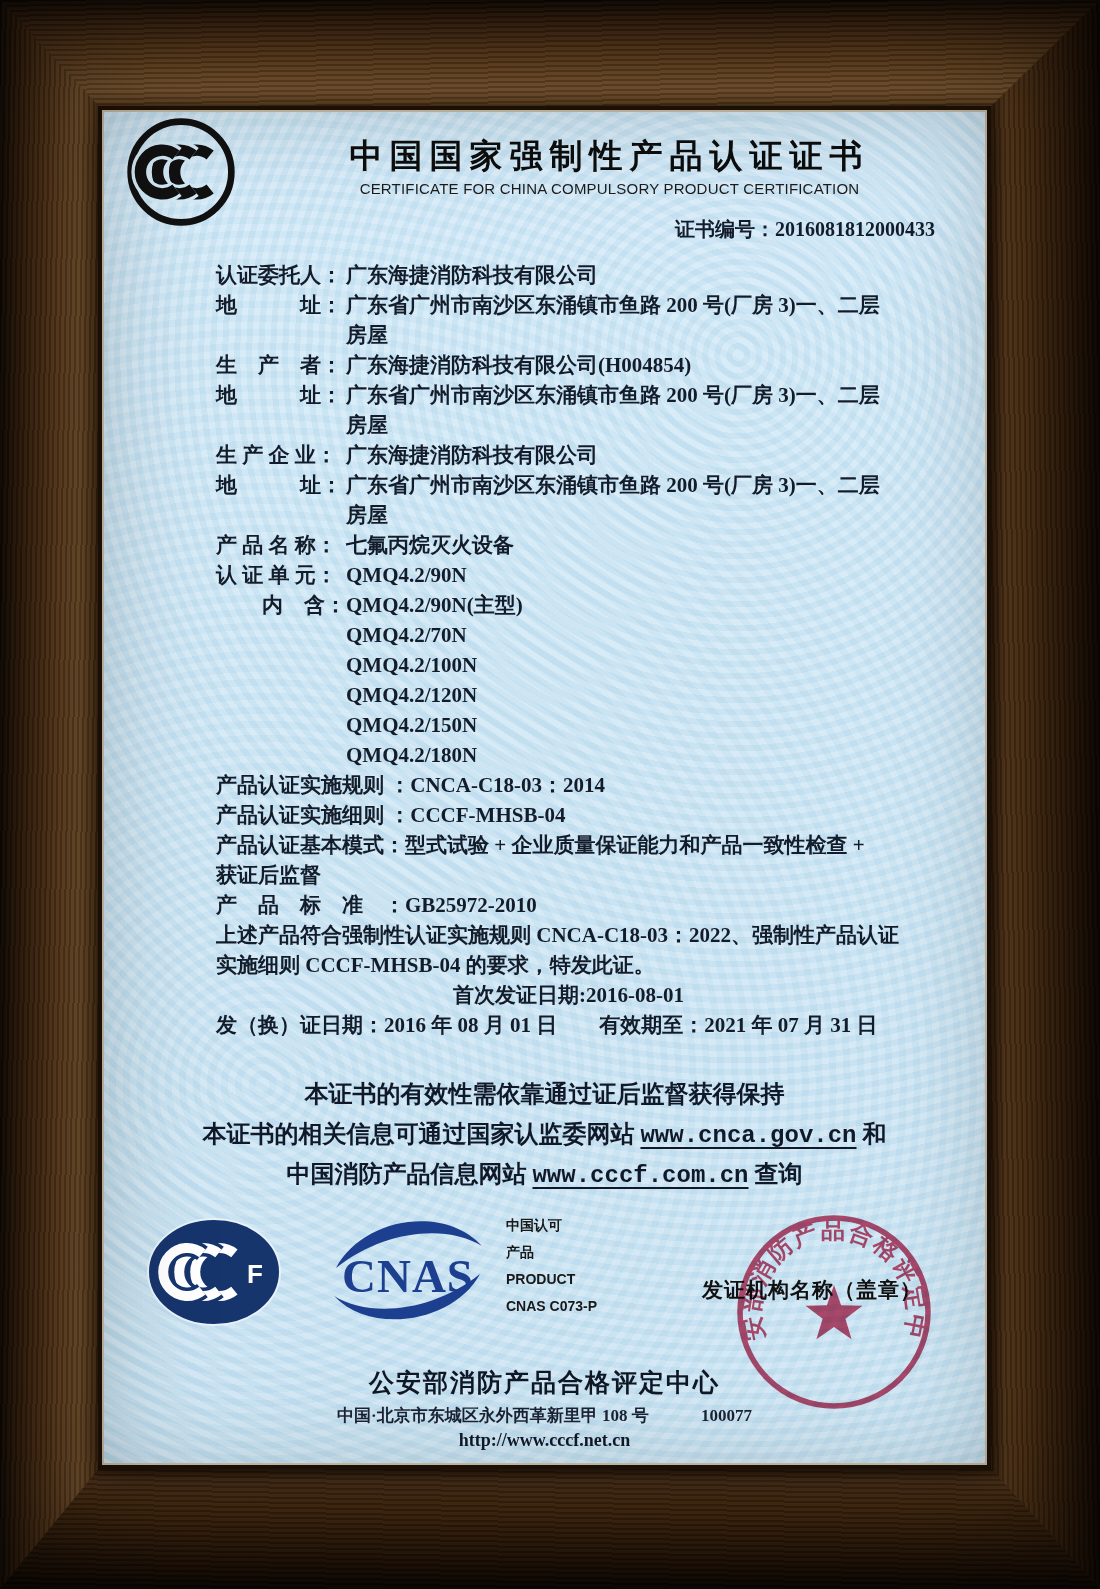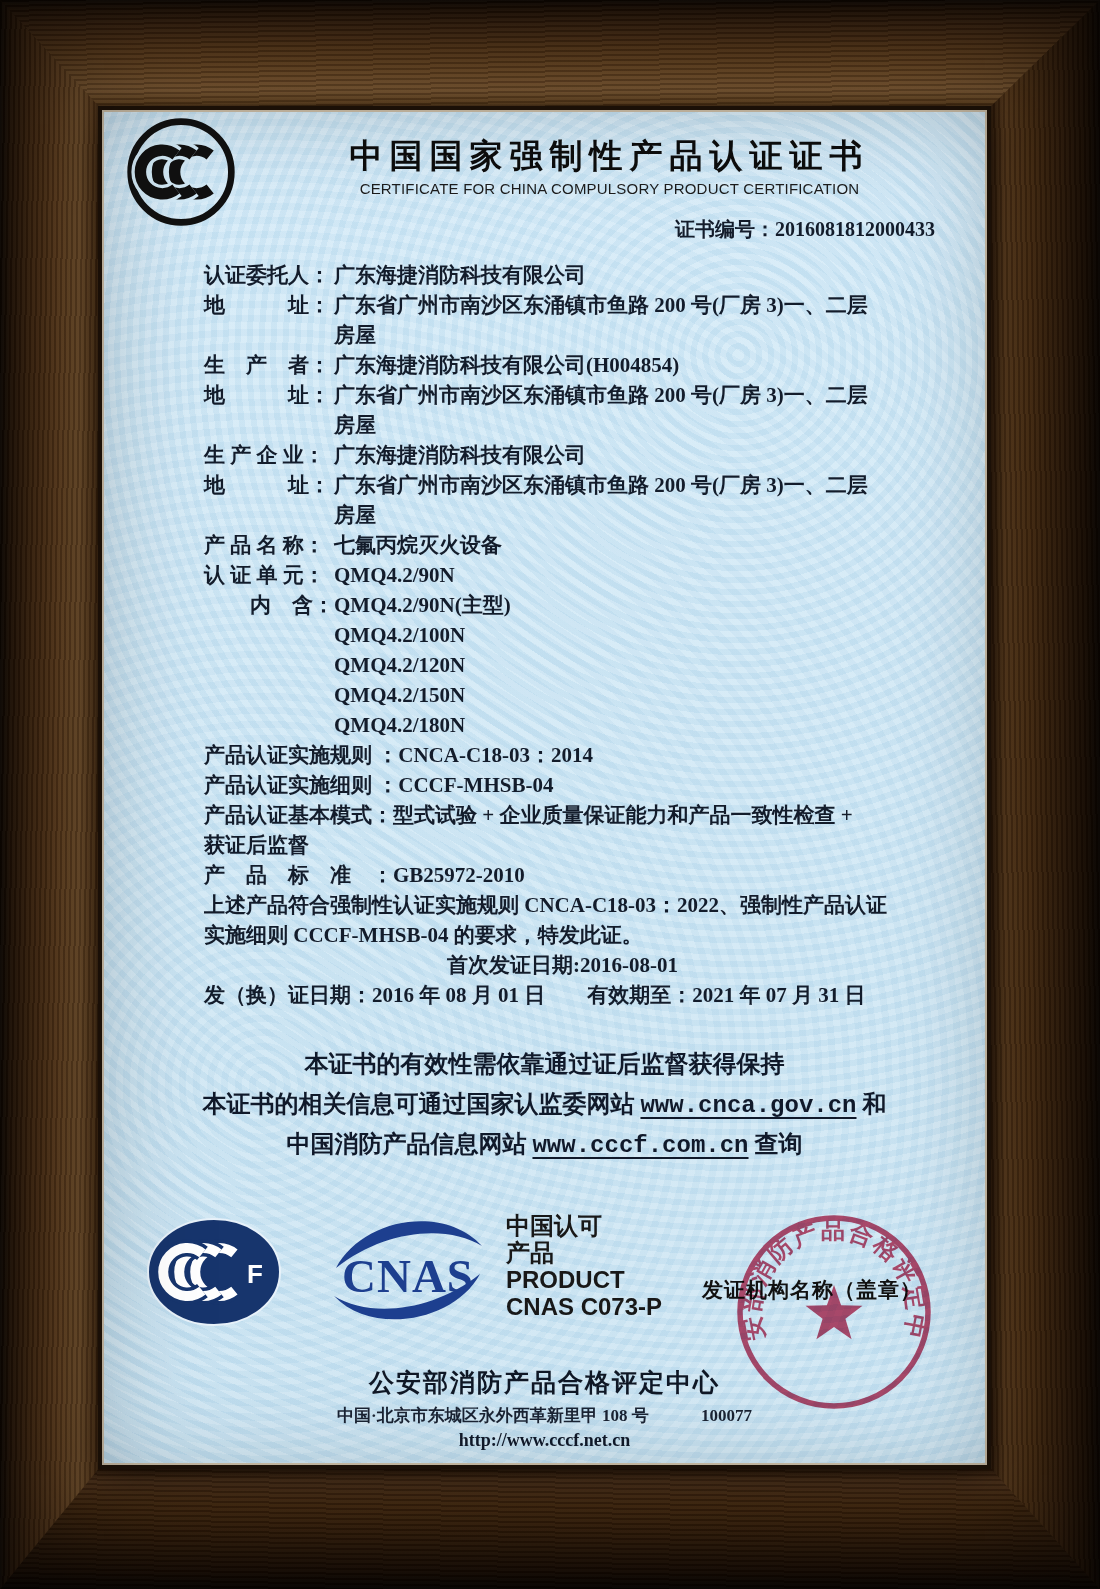--- a/index.html
+++ b/index.html
@@ -41,33 +41,33 @@
   .logo-ccc{position:absolute;left:20px;top:3px;width:114px;height:114px;}
   .headblock{margin-left:130px;}
   .title{margin-top:24px;text-align:center;font-size:33px;font-weight:bold;letter-spacing:7px;
     color:#0d0d0d;font-family:"Liberation Sans","DejaVu Sans",sans-serif;height:40px;line-height:40px;}
   .title-en{text-align:center;font-size:15px;height:26px;line-height:26px;color:#1c1c1c;
     font-family:"Liberation Sans","DejaVu Sans",sans-serif;letter-spacing:.2px;}
   .certno{margin-top:14px;height:26px;line-height:26px;text-align:right;padding-right:50px;
     font-size:20px;font-weight:600;}
   
   .body{margin-top:18px;padding:0 64px 0 100px;}
-  .row{display:flex;height:30px;line-height:30px;font-size:21px;font-weight:bold;white-space:nowrap;}
+  .row{display:flex;height:30px;line-height:30px;font-size:21px;font-weight:bold;white-space:nowrap;margin-left:12px;}
   .lbl{flex:0 0 130px;width:130px;}
   .lbl.rt{text-align:right;}
   .row.wide .lbl{flex:0 0 auto;width:auto;}
   .row.centerrow{justify-content:center;}
   
   .notes{margin-top:34px;text-align:center;font-weight:bold;color:#10192a;}
   .notes .n{height:40px;line-height:40px;font-size:24px;}
   .url{font-family:Liberation Mono, monospace;text-decoration:underline;text-underline-offset:5px;}
   
   .logo-cccf{position:absolute;left:40px;top:1104px;width:140px;height:112px;}
   .logo-cnas{position:absolute;left:216px;top:1098px;width:176px;height:122px;}
-  .accred{position:absolute;left:402px;top:1100px;font-weight:bold;font-size:24px;line-height:27px;
+  .accred{position:absolute;left:402px;top:1100px;font-weight:bold;font-size:14px;line-height:27px;
     color:#181818;font-family:"Liberation Sans","DejaVu Sans",sans-serif;}
   .issuer{position:absolute;left:598px;top:1164px;font-size:21px;font-weight:bold;letter-spacing:1px;color:#111;z-index:1;}
   .stamp{position:absolute;left:628px;top:1094px;width:204px;height:212px;z-index:2;
     mix-blend-mode:multiply;opacity:.9;}
   .orgname{position:absolute;left:0;right:0;top:1254px;text-align:center;font-size:25px;
     font-weight:bold;letter-spacing:2px;color:#101826;}
   .orgaddr{position:absolute;left:0;right:0;top:1292px;text-align:center;font-size:17px;font-weight:600;color:#1a2333;}
   .orgaddr .pc{margin-left:48px;}
   .orgurl{position:absolute;left:0;right:0;top:1318px;text-align:center;font-size:18px;font-weight:bold;color:#10192a;}
 </style>
@@ -146,20 +146,24 @@
       <div class="row">
           <span class="lbl">认 证 单 元：</span>
           <span class="val">QMQ4.2/90N</span>
         </div>
       <div class="row">
           <span class="lbl rt">内　含：</span>
           <span class="val">QMQ4.2/90N(主型)</span>
         </div>
       <div class="row">
           <span class="lbl"></span>
+          <span class="val">QMQ4.2/70N</span>
+        </div>
+      <div class="row">
+          <span class="lbl"></span>
           <span class="val">QMQ4.2/100N</span>
         </div>
       <div class="row">
           <span class="lbl"></span>
           <span class="val">QMQ4.2/120N</span>
         </div>
       <div class="row">
           <span class="lbl"></span>
           <span class="val">QMQ4.2/150N</span>
         </div>

